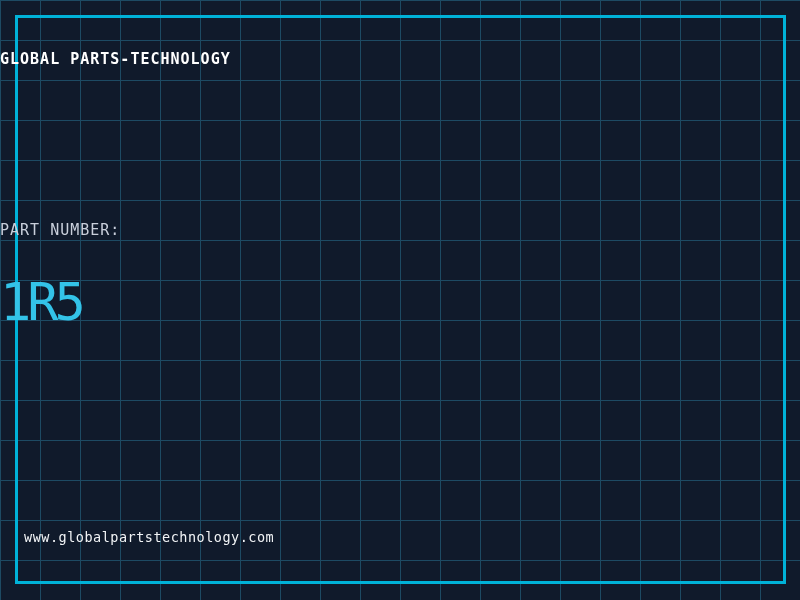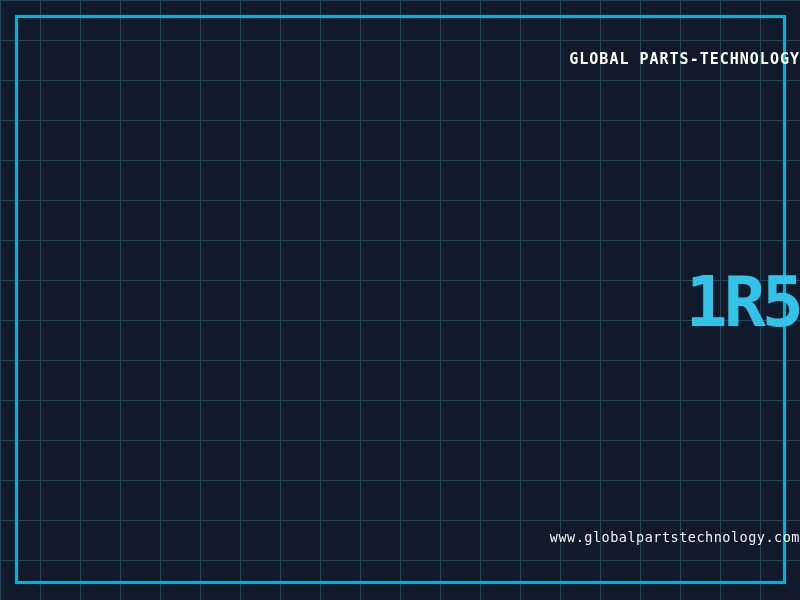--- a/index.html
+++ b/index.html
@@ -30,21 +30,21 @@
     top: 15px;
     right: 14px;
     bottom: 16px;
     border: 3px solid #00b2d8;
     pointer-events: none;
   }
   .txt {
     position: absolute;
     left: 0;
     right: 0;
-    text-align: right;
+    text-align: left;
     white-space: pre;
   }
   .title {
     top: 50px;
     font-size: 15px;
     font-weight: bold;
     letter-spacing: 1px;
     color: #ffffff;
   }
   .subtitle {
@@ -54,39 +54,41 @@
     color: #38aed6;
   }
   .part-label {
     top: 221px;
     font-size: 15px;
     letter-spacing: 1px;
     color: #c9cfdb;
   }
   .part-number {
     top: 265px;
-    font-size: 70px;
-    font-weight: bold;
+    font-size: 52px;
+    font-weight: normal;
     line-height: 74px;
     letter-spacing: -4px;
     color: #33c3e8;
   }
   .url {
     top: 529px;
     font-size: 13.5px;
     letter-spacing: 0.5px;
     color: #f2f4f6;
+    padding-left: 24px;
   }
 </style>
 </head>
 <body>
 
 <div class="screen">
   <div class="frame"></div>
 
   <div class="txt title">GLOBAL PARTS-TECHNOLOGY</div>
 
 
+  <div class="txt part-label">PART NUMBER:</div>
 
   <div class="txt part-number">1R5</div>
 
   <div class="txt url">www.globalpartstechnology.com</div>
 </div>
 
 </body></html>

